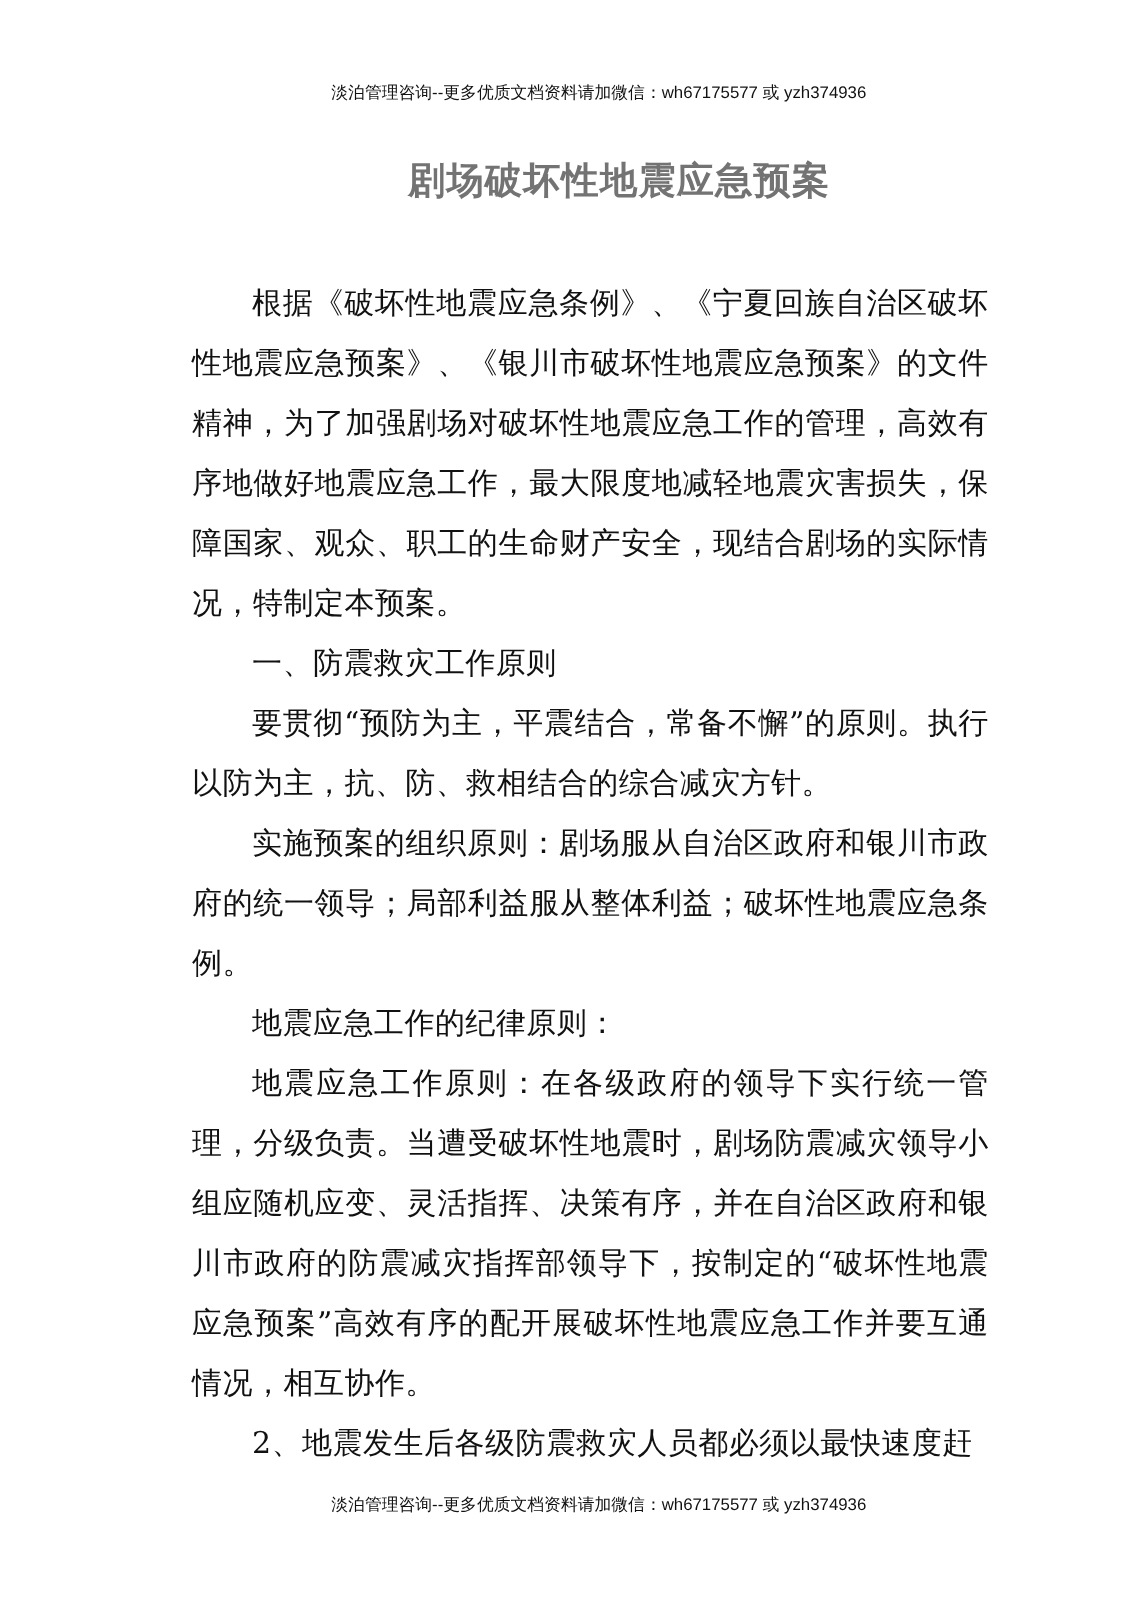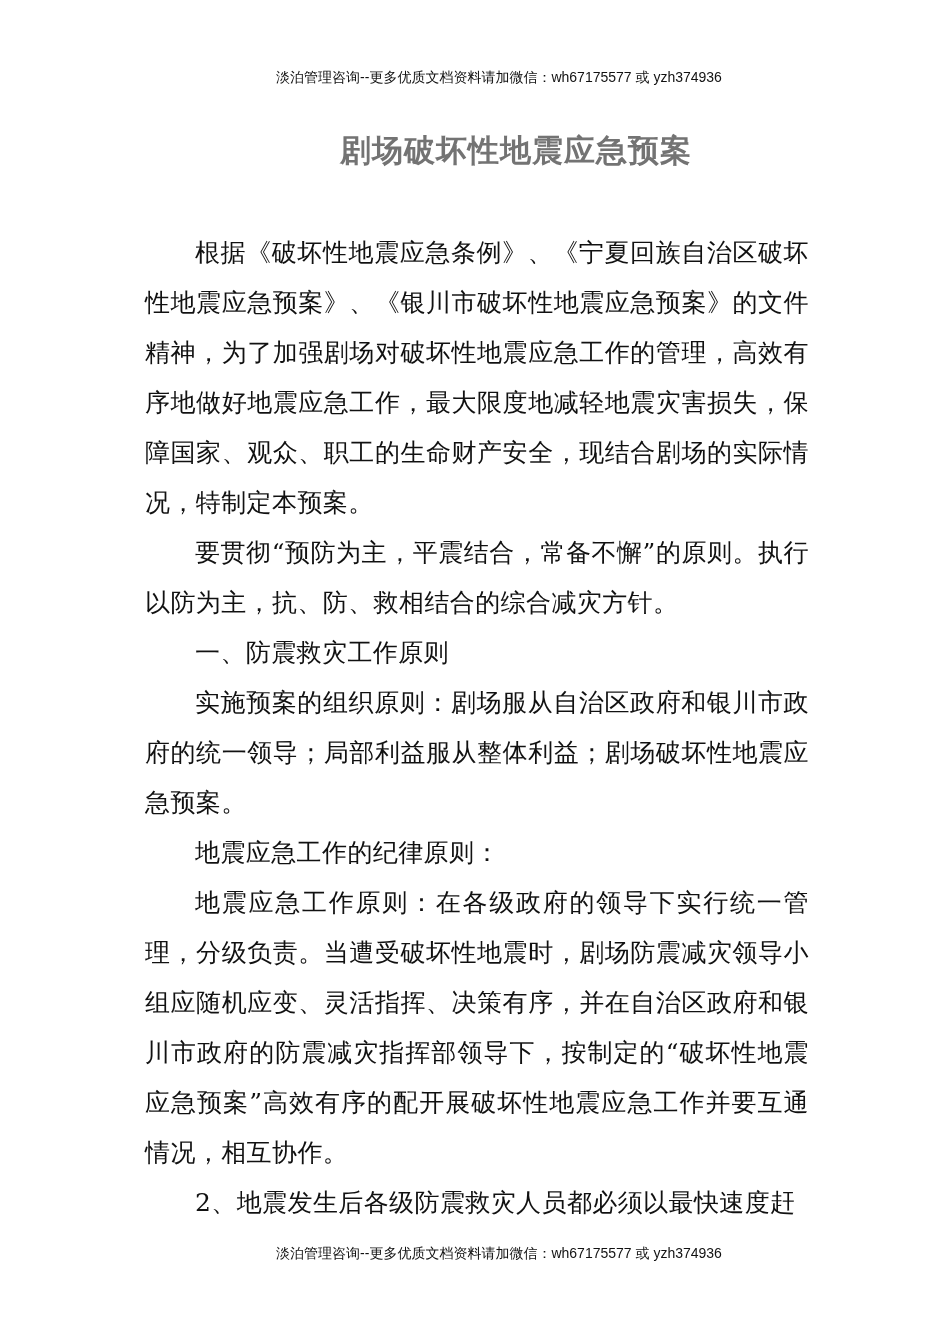--- a/index.html
+++ b/index.html
@@ -10,37 +10,37 @@
       font-size: 14px; color: #111; padding-left: 24px;
     }
     .header { top: 69px; }
     .footer { top: 1245px; }
     .title {
       position: absolute; top: 130px; left: 0; width: 950px; text-align: center;
       font-family: "DejaVu Sans", "Liberation Sans", sans-serif;
       font-weight: bold; font-size: 31px; letter-spacing: 1px; color: #737373; padding-left: 41px;
     }
     .body-text {
-      position: absolute; top: 228px; left: 145px; width: 664px;
+      position: absolute; top: 228px; left: 160px; width: 664px;
       font-family: "DejaVu Serif", "Liberation Serif", serif;
       font-size: 25px; line-height: 50px; color: #111;
       text-align: justify; letter-spacing: 0.4px;
     }
     .body-text p { margin: 0; text-indent: 2em; }
   </style>
 </head>
 <body>
 
 <div class="header">淡泊管理咨询--更多优质文档资料请加微信：wh67175577 或 yzh374936</div>
 
 <div class="title">剧场破坏性地震应急预案</div>
 
 <div class="body-text">
   <p>根据《破坏性地震应急条例》、《宁夏回族自治区破坏性地震应急预案》、《银川市破坏性地震应急预案》的文件精神，为了加强剧场对破坏性地震应急工作的管理，高效有序地做好地震应急工作，最大限度地减轻地震灾害损失，保障国家、观众、职工的生命财产安全，现结合剧场的实际情况，特制定本预案。</p>
+  <p>一、防震救灾工作原则</p>
   <p>要贯彻“预防为主，平震结合，常备不懈”的原则。执行以防为主，抗、防、救相结合的综合减灾方针。</p>
-  <p>一、防震救灾工作原则</p>
-  <p>实施预案的组织原则：剧场服从自治区政府和银川市政府的统一领导；局部利益服从整体利益；剧场破坏性地震应急预案。</p>
+  <p>实施预案的组织原则：剧场服从自治区政府和银川市政府的统一领导；局部利益服从整体利益；破坏性地震应急条例。</p>
   <p>地震应急工作的纪律原则：</p>
   <p>地震应急工作原则：在各级政府的领导下实行统一管理，分级负责。当遭受破坏性地震时，剧场防震减灾领导小组应随机应变、灵活指挥、决策有序，并在自治区政府和银川市政府的防震减灾指挥部领导下，按制定的“破坏性地震应急预案”高效有序的配开展破坏性地震应急工作并要互通情况，相互协作。</p>
   <p>2、地震发生后各级防震救灾人员都必须以最快速度赶</p>
 </div>
 
 <div class="footer">淡泊管理咨询--更多优质文档资料请加微信：wh67175577 或 yzh374936</div>
 
 </body></html>

